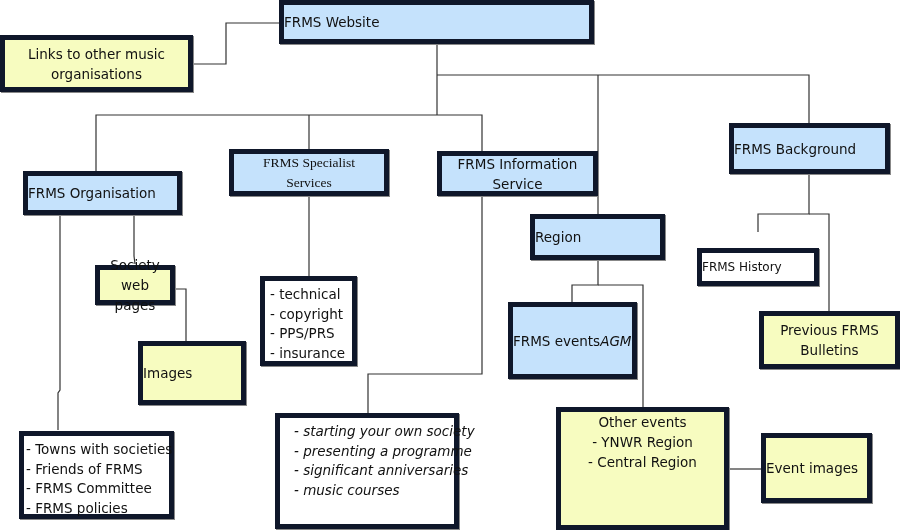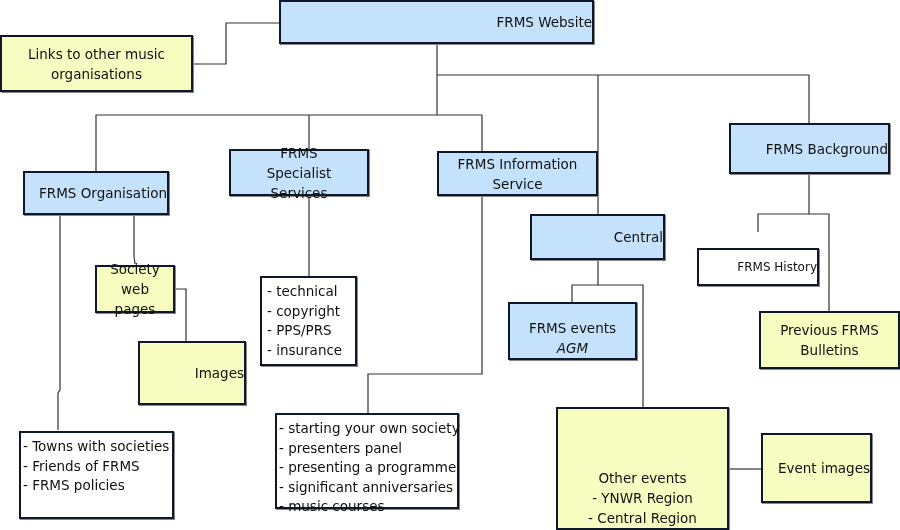--- a/index.html
+++ b/index.html
@@ -1,21 +1,21 @@
 <!DOCTYPE html>
 <html><head>
 <meta charset="utf-8">
 <style>
   html, body { margin:0; padding:0; background:#ffffff; }
   body { width:900px; height:530px; position:relative; overflow:hidden;
          font-family:"DejaVu Sans", sans-serif; color:#111; }
   svg.lines { position:absolute; left:0; top:0; width:900px; height:530px; }
   svg.lines path { fill:none; stroke:#333; stroke-width:1.2; }
-  .box { position:absolute; box-sizing:border-box; border:2px solid #0f172a;
-         box-shadow:1px 1px 0 #888; display:flex; align-items:center; justify-content:flex-end;
+  .box { position:absolute; box-sizing:border-box; border:5px solid #0f172a;
+         box-shadow:1px 1px 0 #888; display:flex; align-items:center; justify-content:flex-start;
          text-align:center; font-size:13.5px; line-height:20px; }
   .blue { background:#c5e2fc; }
   .yellow { background:#f7fcc0; }
   .white { background:#ffffff; }
   .list { display:block; text-align:left; padding:4px 5px; }
   .list div { line-height:19.6px; white-space:nowrap; }
   .small { font-size:12px; }
 </style>
 </head>
 <body>
@@ -41,70 +41,70 @@
 </svg>
 
 <div class="box blue" style="left:279px;top:0px;width:315px;height:44px;">
   <span>FRMS Website</span>
 </div>
 
 <div class="box yellow" style="left:0px;top:35px;width:193px;height:57px;padding:2px 20px;">
   <span>Links to other music organisations</span>
 </div>
 
-<div class="box blue" style="left:23px;top:171px;width:146px;height:44px;">
+<div class="box blue" style="left:23px;top:171px;width:159px;height:44px;">
   <span>FRMS Organisation</span>
 </div>
 
-<div class="box blue" style="left:229px;top:149px;width:140px;height:47px;padding:0 24px;">
+<div class="box blue" style="left:229px;top:149px;width:160px;height:47px;padding:0 24px;font-family:Liberation Serif, serif;">
   <span>FRMS Specialist Services</span>
 </div>
 
 <div class="box blue" style="left:402px;top:151px;width:161px;height:45px;padding:0 10px;margin-left:35px;">
   <span>FRMS Information Service</span>
 </div>
 
 <div class="box blue" style="left:530px;top:214px;width:135px;height:46px;">
-  <span>Central</span>
+  <span>Region</span>
 </div>
 
 <div class="box blue" style="left:729px;top:123px;width:161px;height:51px;">
   <span>FRMS Background</span>
 </div>
 
-<div class="box yellow" style="left:95px;top:265px;width:80px;height:48px;padding:0 2px;">
+<div class="box yellow" style="left:95px;top:265px;width:80px;height:40px;padding:0 2px;">
   <span>Society web pages</span>
 </div>
 
 <div class="box yellow" style="left:138px;top:341px;width:108px;height:64px;">
   <span>Images</span>
 </div>
 
 <div class="box white list" style="left:260px;top:276px;width:97px;height:90px;">
   <div>- technical</div>
   <div>- copyright</div>
   <div>- PPS/PRS</div>
   <div>- insurance</div>
 </div>
 
 <div class="box white list" style="left:19px;top:431px;width:155px;height:88px;padding-left:2px;">
   <div>- Towns with societies</div>
   <div>- Friends of FRMS</div>
+  <div>- FRMS Committee</div>
   <div>- FRMS policies</div>
 </div>
 
-<div class="box white list" style="left:275px;top:413px;width:184px;height:96px;padding-left:2px;">
+<div class="box white list" style="left:275px;top:413px;width:184px;height:116px;padding-left:14px;font-style:italic;">
   <div>- starting your own society</div>
-  <div>- presenters panel</div>
   <div>- presenting a programme</div>
   <div>- significant anniversaries</div>
   <div>- music courses</div>
 </div>
 
-<div class="box blue" style="left:508px;top:302px;width:129px;height:58px;flex-direction:column;">
+<div class="box blue" style="left:508px;top:302px;width:129px;height:77px;">
   <span>FRMS events</span>
   <span style="font-style:italic;">AGM</span>
 </div>
 
 <div class="box yellow" style="left:556px;top:407px;width:173px;height:123px;flex-direction:column;">
   <span>Other events</span>
   <span>- YNWR Region</span>
   <span>- Central Region</span>
 </div>
 

